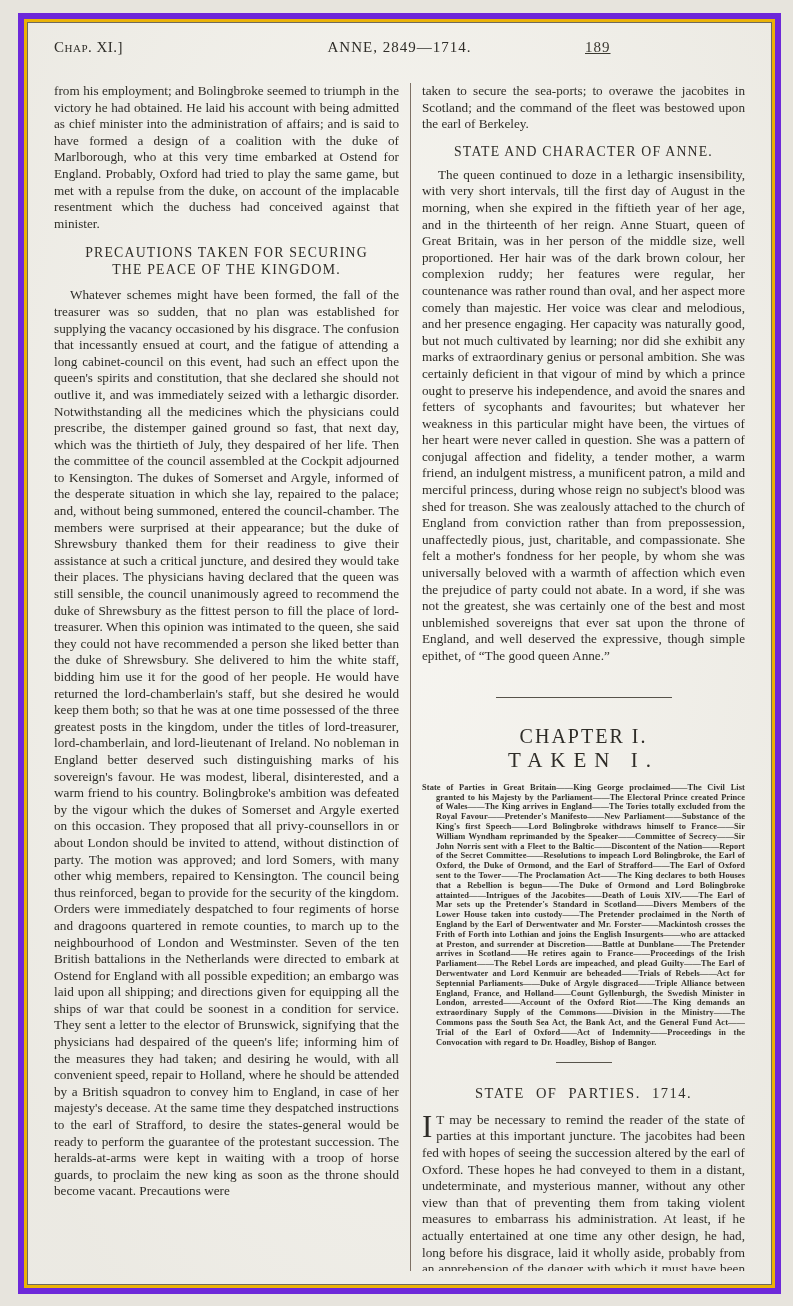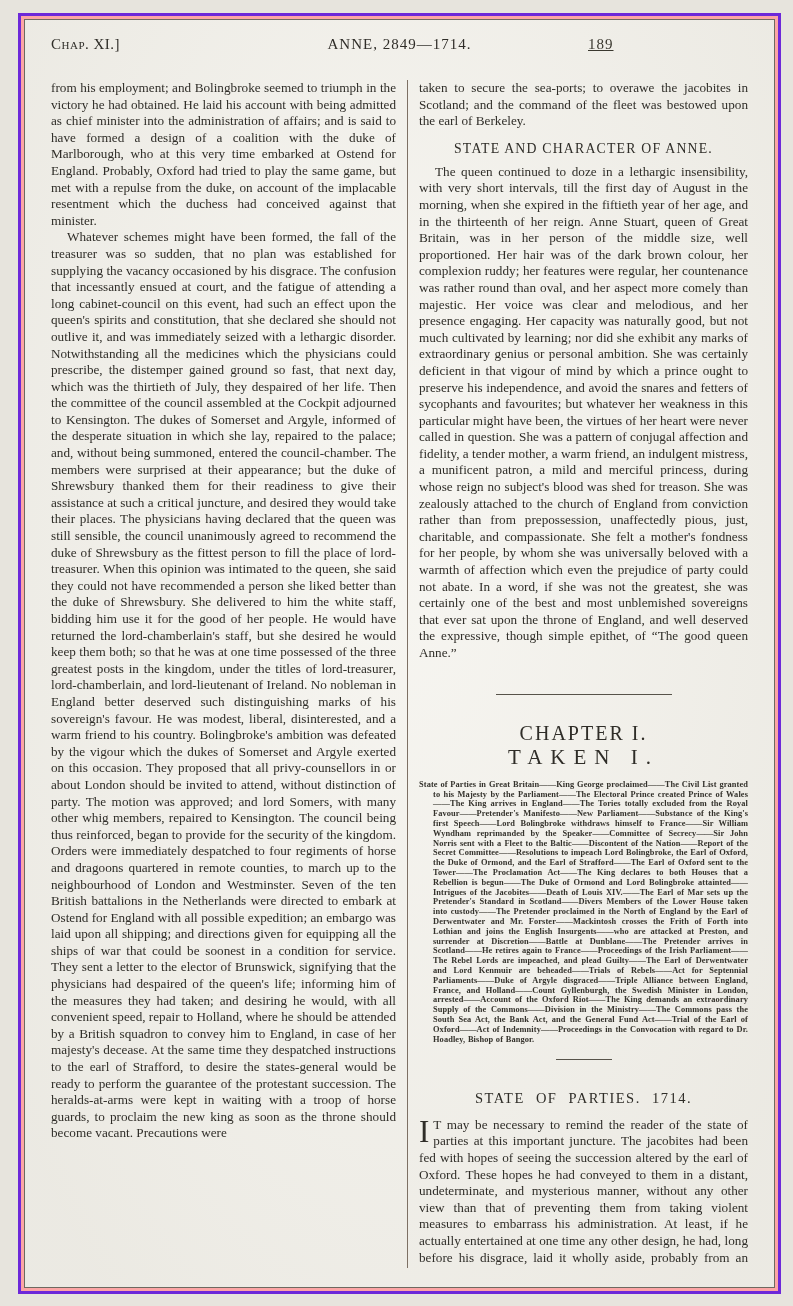--- a/index.html
+++ b/index.html
@@ -6,22 +6,22 @@
   body{
     width:793px;height:1306px;
     background:#e7e4dd;
     font-family:"Liberation Serif","DejaVu Serif",serif;
     color:#2f2d28;
     position:relative;
     overflow:hidden;
   }
   .sheet{
     position:absolute;left:18px;top:13px;right:12px;bottom:12px;
-    background:#fca5a5;
-    border:3px solid #6d28d9;
+    background:#eab308;
+    border:6px solid #6d28d9;
   }
   .sheet-inner{
     position:absolute;inset:3px;
     border:1px solid #6e695f;
     background:
       radial-gradient(ellipse at 50% 40%, rgba(255,255,255,0.35), rgba(0,0,0,0.03) 90%),
       #f3f1ea;
     padding:16px 26px 0 26px;
     box-sizing:border-box;
     overflow:hidden;
@@ -81,21 +81,21 @@
     text-indent:-14px;
     letter-spacing:0.1px;
     word-spacing:0.5px;
     color:#34322c;
     font-weight:bold;
   }
   .state-head{
     text-align:center;
     font-size:14.5px;
     letter-spacing:1.5px;
-    margin:30px 0 10px 0;
+    margin:22px 0 10px 0;
     word-spacing:6px;
   }
   .dropcap{
     float:left;
     font-size:31px;
     line-height:28px;
     padding:1px 4px 0 0;
   }
 </style>
 </head>
@@ -107,20 +107,21 @@
     <div class="page-header">
       <span class="chap">Chap. XI.]</span>
       <span class="running">ANNE, 2849—1714.</span>
       <span class="pageno">189</span>
     </div>
 
     <div class="columns">
 
       <div class="col col-left">
         <p>from his employment; and Bolingbroke seemed to triumph in the victory he had obtained. He laid his account with being admitted as chief minister into the administration of affairs; and is said to have formed a design of a coalition with the duke of Marlborough, who at this very time embarked at Ostend for England. Probably, Oxford had tried to play the same game, but met with a repulse from the duke, on account of the implacable resentment which the duchess had conceived against that minister.</p>
+        <div class="sec-head">PRECAUTIONS TAKEN FOR SECURING THE PEACE OF THE KINGDOM.</div>
         <p class="indent">Whatever schemes might have been formed, the fall of the treasurer was so sudden, that no plan was established for supplying the vacancy occasioned by his disgrace. The confusion that incessantly ensued at court, and the fatigue of attending a long cabinet-council on this event, had such an effect upon the queen's spirits and constitution, that she declared she should not outlive it, and was immediately seized with a lethargic disorder. Notwithstanding all the medicines which the physicians could prescribe, the distemper gained ground so fast, that next day, which was the thirtieth of July, they despaired of her life. Then the committee of the council assembled at the Cockpit adjourned to Kensington. The dukes of Somerset and Argyle, informed of the desperate situation in which she lay, repaired to the palace; and, without being summoned, entered the council-chamber. The members were surprised at their appearance; but the duke of Shrewsbury thanked them for their readiness to give their assistance at such a critical juncture, and desired they would take their places. The physicians having declared that the queen was still sensible, the council unanimously agreed to recommend the duke of Shrewsbury as the fittest person to fill the place of lord-treasurer. When this opinion was intimated to the queen, she said they could not have recommended a person she liked better than the duke of Shrewsbury. She delivered to him the white staff, bidding him use it for the good of her people. He would have returned the lord-chamberlain's staff, but she desired he would keep them both; so that he was at one time possessed of the three greatest posts in the kingdom, under the titles of lord-treasurer, lord-chamberlain, and lord-lieutenant of Ireland. No nobleman in England better deserved such distinguishing marks of his sovereign's favour. He was modest, liberal, disinterested, and a warm friend to his country. Bolingbroke's ambition was defeated by the vigour which the dukes of Somerset and Argyle exerted on this occasion. They proposed that all privy-counsellors in or about London should be invited to attend, without distinction of party. The motion was approved; and lord Somers, with many other whig members, repaired to Kensington. The council being thus reinforced, began to provide for the security of the kingdom. Orders were immediately despatched to four regiments of horse and dragoons quartered in remote counties, to march up to the neighbourhood of London and Westminster. Seven of the ten British battalions in the Netherlands were directed to embark at Ostend for England with all possible expedition; an embargo was laid upon all shipping; and directions given for equipping all the ships of war that could be soonest in a condition for service. They sent a letter to the elector of Brunswick, signifying that the physicians had despaired of the queen's life; informing him of the measures they had taken; and desiring he would, with all convenient speed, repair to Holland, where he should be attended by a British squadron to convey him to England, in case of her majesty's decease. At the same time they despatched instructions to the earl of Strafford, to desire the states-general would be ready to perform the guarantee of the protestant succession. The heralds-at-arms were kept in waiting with a troop of horse guards, to proclaim the new king as soon as the throne should become vacant. Precautions were</p>
       </div>
 
       <div class="col-divider"></div>
 
       <div class="col col-right">
         <p>taken to secure the sea-ports; to overawe the jacobites in Scotland; and the command of the fleet was bestowed upon the earl of Berkeley.</p>
         <div class="sec-head sec-head-right">STATE AND CHARACTER OF ANNE.</div>
         <p class="indent">The queen continued to doze in a lethargic insensibility, with very short intervals, till the first day of August in the morning, when she expired in the fiftieth year of her age, and in the thirteenth of her reign. Anne Stuart, queen of Great Britain, was in her person of the middle size, well proportioned. Her hair was of the dark brown colour, her complexion ruddy; her features were regular, her countenance was rather round than oval, and her aspect more comely than majestic. Her voice was clear and melodious, and her presence engaging. Her capacity was naturally good, but not much cultivated by learning; nor did she exhibit any marks of extraordinary genius or personal ambition. She was certainly deficient in that vigour of mind by which a prince ought to preserve his independence, and avoid the snares and fetters of sycophants and favourites; but whatever her weakness in this particular might have been, the virtues of her heart were never called in question. She was a pattern of conjugal affection and fidelity, a tender mother, a warm friend, an indulgent mistress, a munificent patron, a mild and merciful princess, during whose reign no subject's blood was shed for treason. She was zealously attached to the church of England from conviction rather than from prepossession, unaffectedly pious, just, charitable, and compassionate. She felt a mother's fondness for her people, by whom she was universally beloved with a warmth of affection which even the prejudice of party could not abate. In a word, if she was not the greatest, she was certainly one of the best and most unblemished sovereigns that ever sat upon the throne of England, and well deserved the expressive, though simple epithet, of “The good queen Anne.”</p>
 

